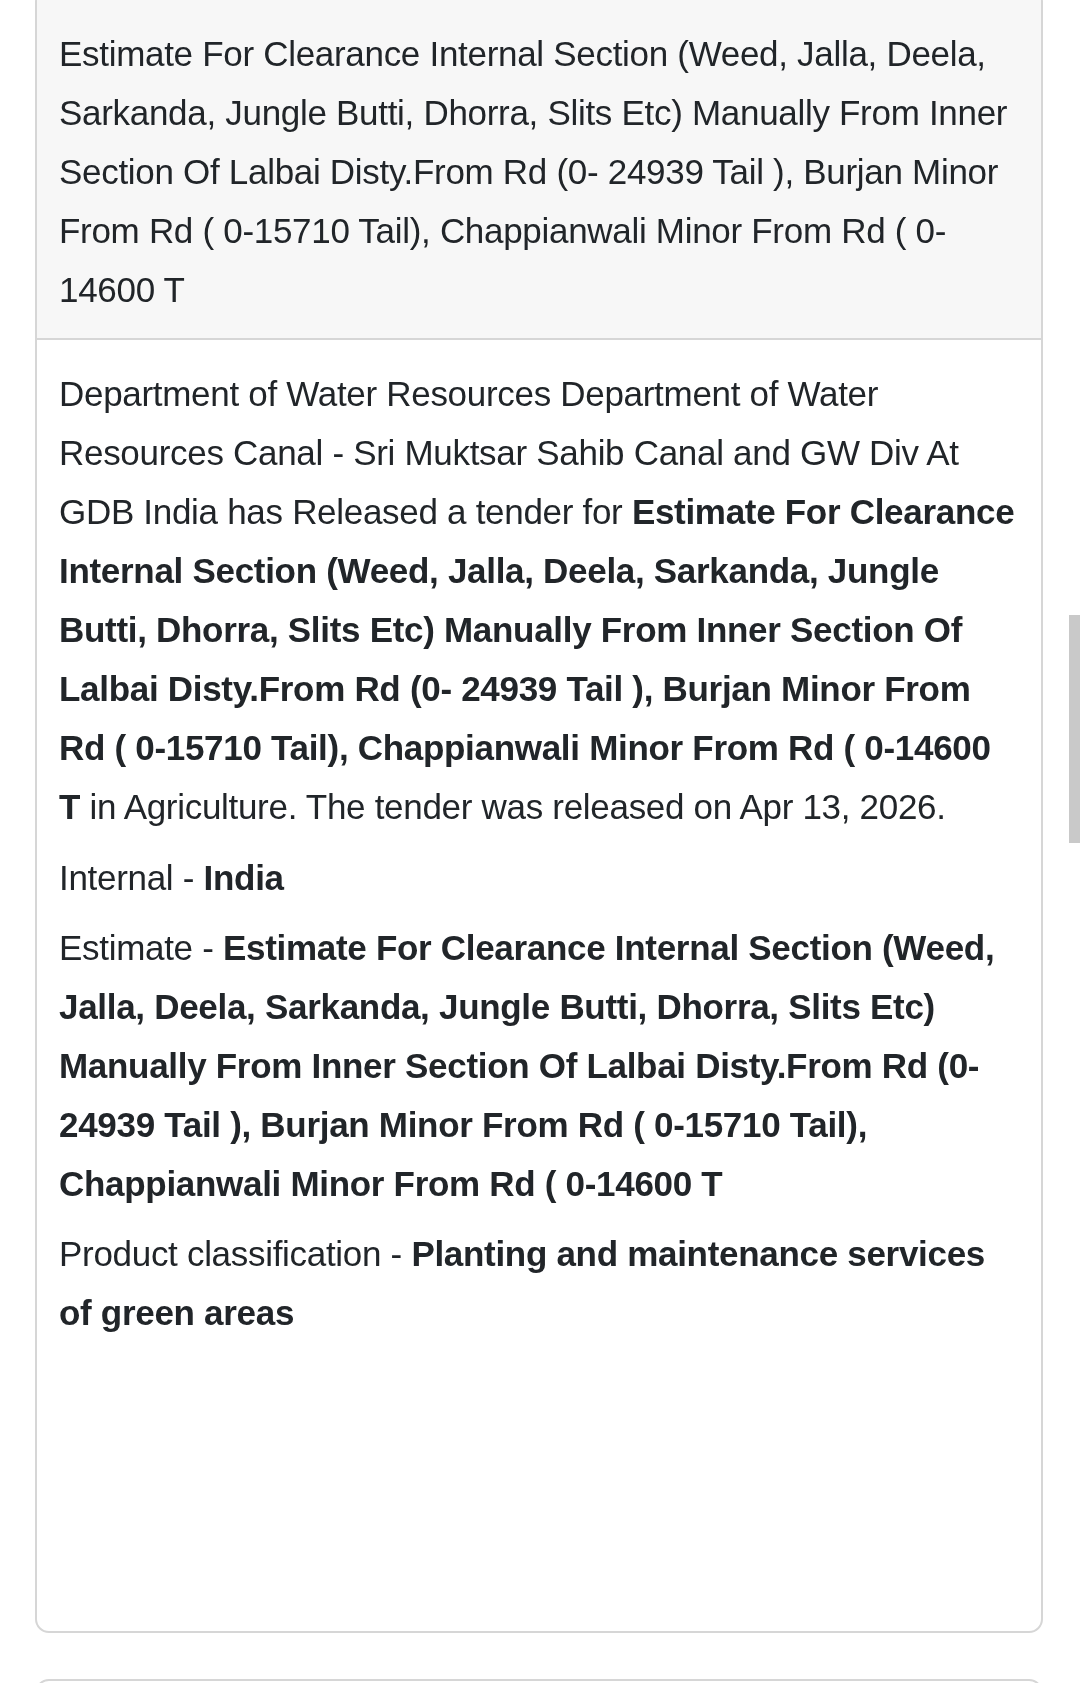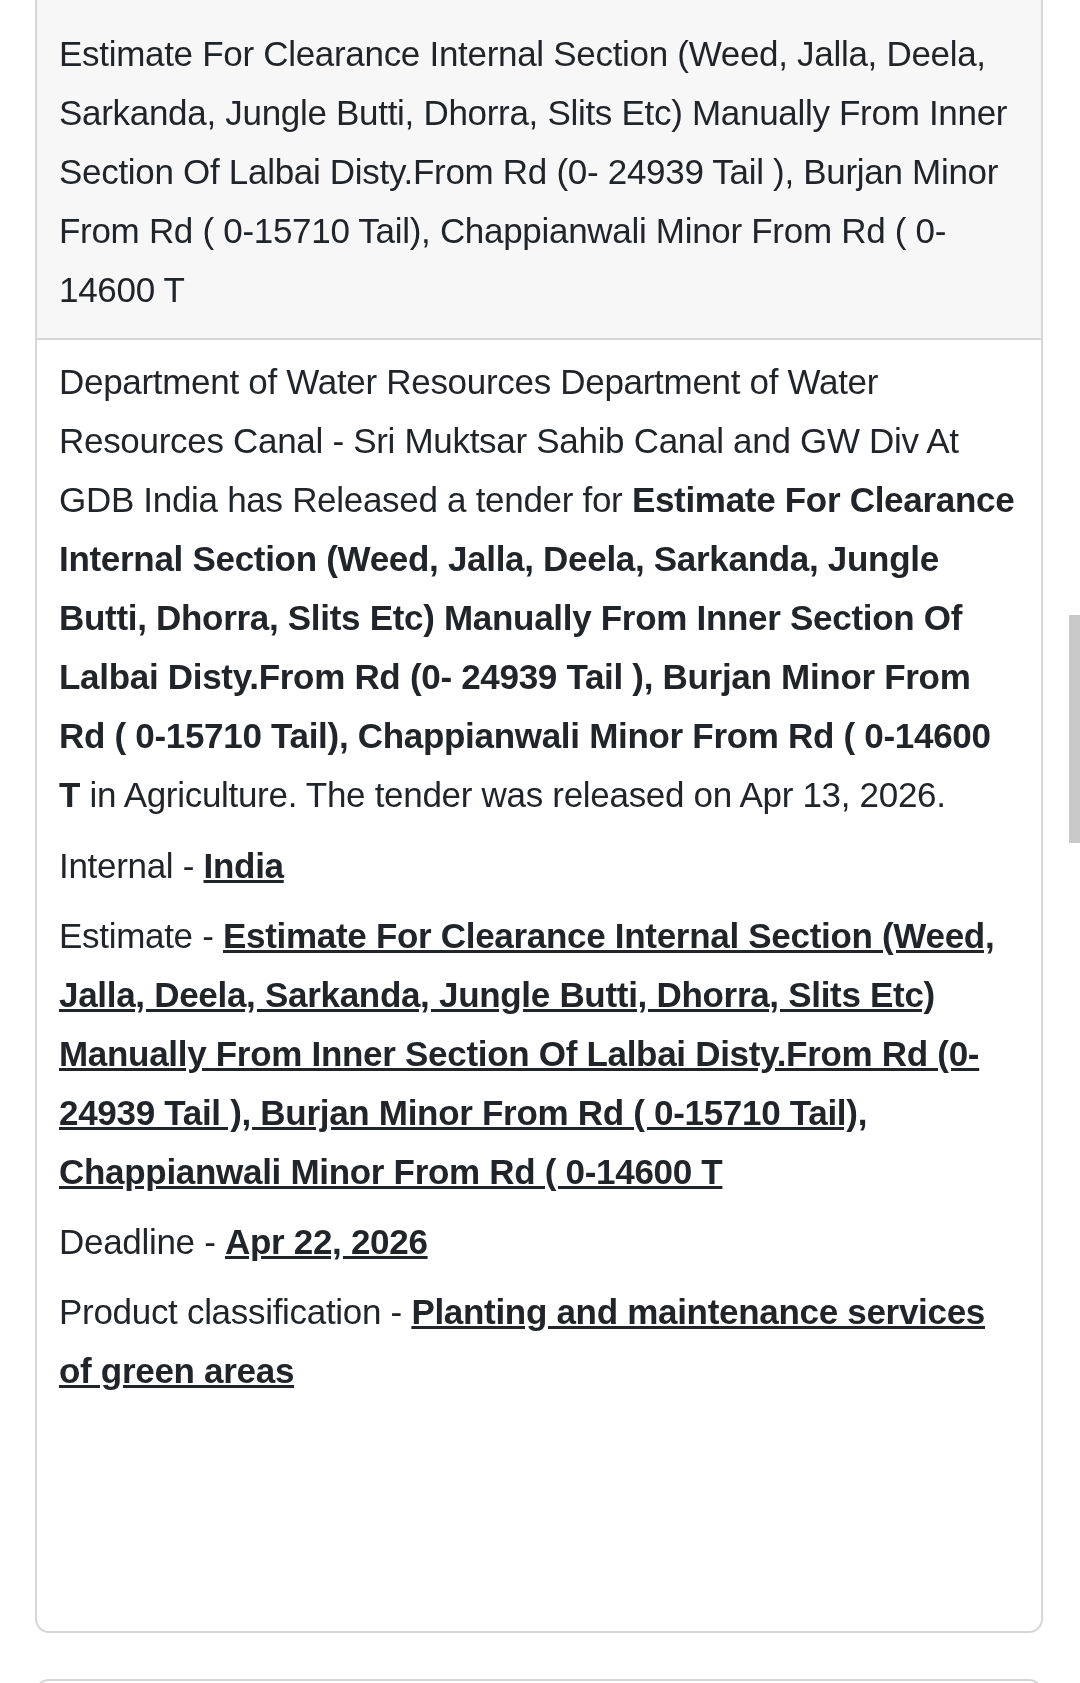--- a/index.html
+++ b/index.html
@@ -32,35 +32,35 @@
     border-bottom: 2px solid #d6d6d6;
     padding: 34px 22px 26px 22px;
     height: 350px;
     box-sizing: border-box;
     font-size: 35px;
     line-height: 59px;
     color: #212529;
     letter-spacing: -0.3px;
   }
   .card-body {
-    padding: 12px 22px 0 22px;
+    padding: 24px 22px 0 22px;
     font-size: 35px;
     line-height: 59px;
     color: #212529;
     letter-spacing: -0.3px;
   }
   .desc {
     margin: 0 0 12px 0;
   }
   .b { font-weight: bold; }
   .field {
     margin: 0 0 11px 0;
   }
   .field-label { font-weight: normal; }
-  .field-value { font-weight: bold; text-decoration: underline; }
+  .field-value { font-weight: bold; }
   .next-card {
     position: absolute;
     left: 35px;
     top: 1679px;
     width: 1008px;
     height: 60px;
     border: 2px solid #d6d6d6;
     border-radius: 14px;
     box-sizing: border-box;
     background: #ffffff;
@@ -81,21 +81,20 @@
   <div class="card-header">
     <span>Estimate For Clearance Internal Section (Weed, Jalla, Deela, Sarkanda, Jungle Butti, Dhorra, Slits Etc) Manually From Inner Section Of Lalbai Disty.From Rd (0- 24939 Tail ), Burjan Minor From Rd ( 0-15710 Tail), Chappianwali Minor From Rd ( 0-14600 T</span>
   </div>
   <div class="card-body">
     <p class="desc"><span>Department of Water Resources Department of Water Resources Canal - Sri Muktsar Sahib Canal and GW Div At GDB India has Released a tender for </span><span class="b">Estimate For Clearance Internal Section (Weed, Jalla, Deela, Sarkanda, Jungle Butti, Dhorra, Slits Etc) Manually From Inner Section Of Lalbai Disty.From Rd (0- 24939 Tail ), Burjan Minor From Rd ( 0-15710 Tail), Chappianwali Minor From Rd ( 0-14600 T</span><span> in Agriculture. The tender was released on Apr 13, 2026.</span></p>
 
     <div class="field"><span class="field-label">Internal - </span><span class="field-value">India</span></div>
 
     <div class="field"><span class="field-label">Estimate - </span><span class="field-value">Estimate For Clearance Internal Section (Weed, Jalla, Deela, Sarkanda, Jungle Butti, Dhorra, Slits Etc) Manually From Inner Section Of Lalbai Disty.From Rd (0- 24939 Tail ), Burjan Minor From Rd ( 0-15710 Tail), Chappianwali Minor From Rd ( 0-14600 T</span></div>
 
-    <div class="field"><span class="field-label">Deadline - </span><span class="field-value">Apr 22, 2026</span></div>
 
 
     <div class="field"><span class="field-label">Product classification - </span><span class="field-value">Planting and maintenance services of green areas</span></div>
   </div>
 </div>
 
 <div class="next-card"></div>
 
 <div class="scrollbar-thumb"></div>
 

